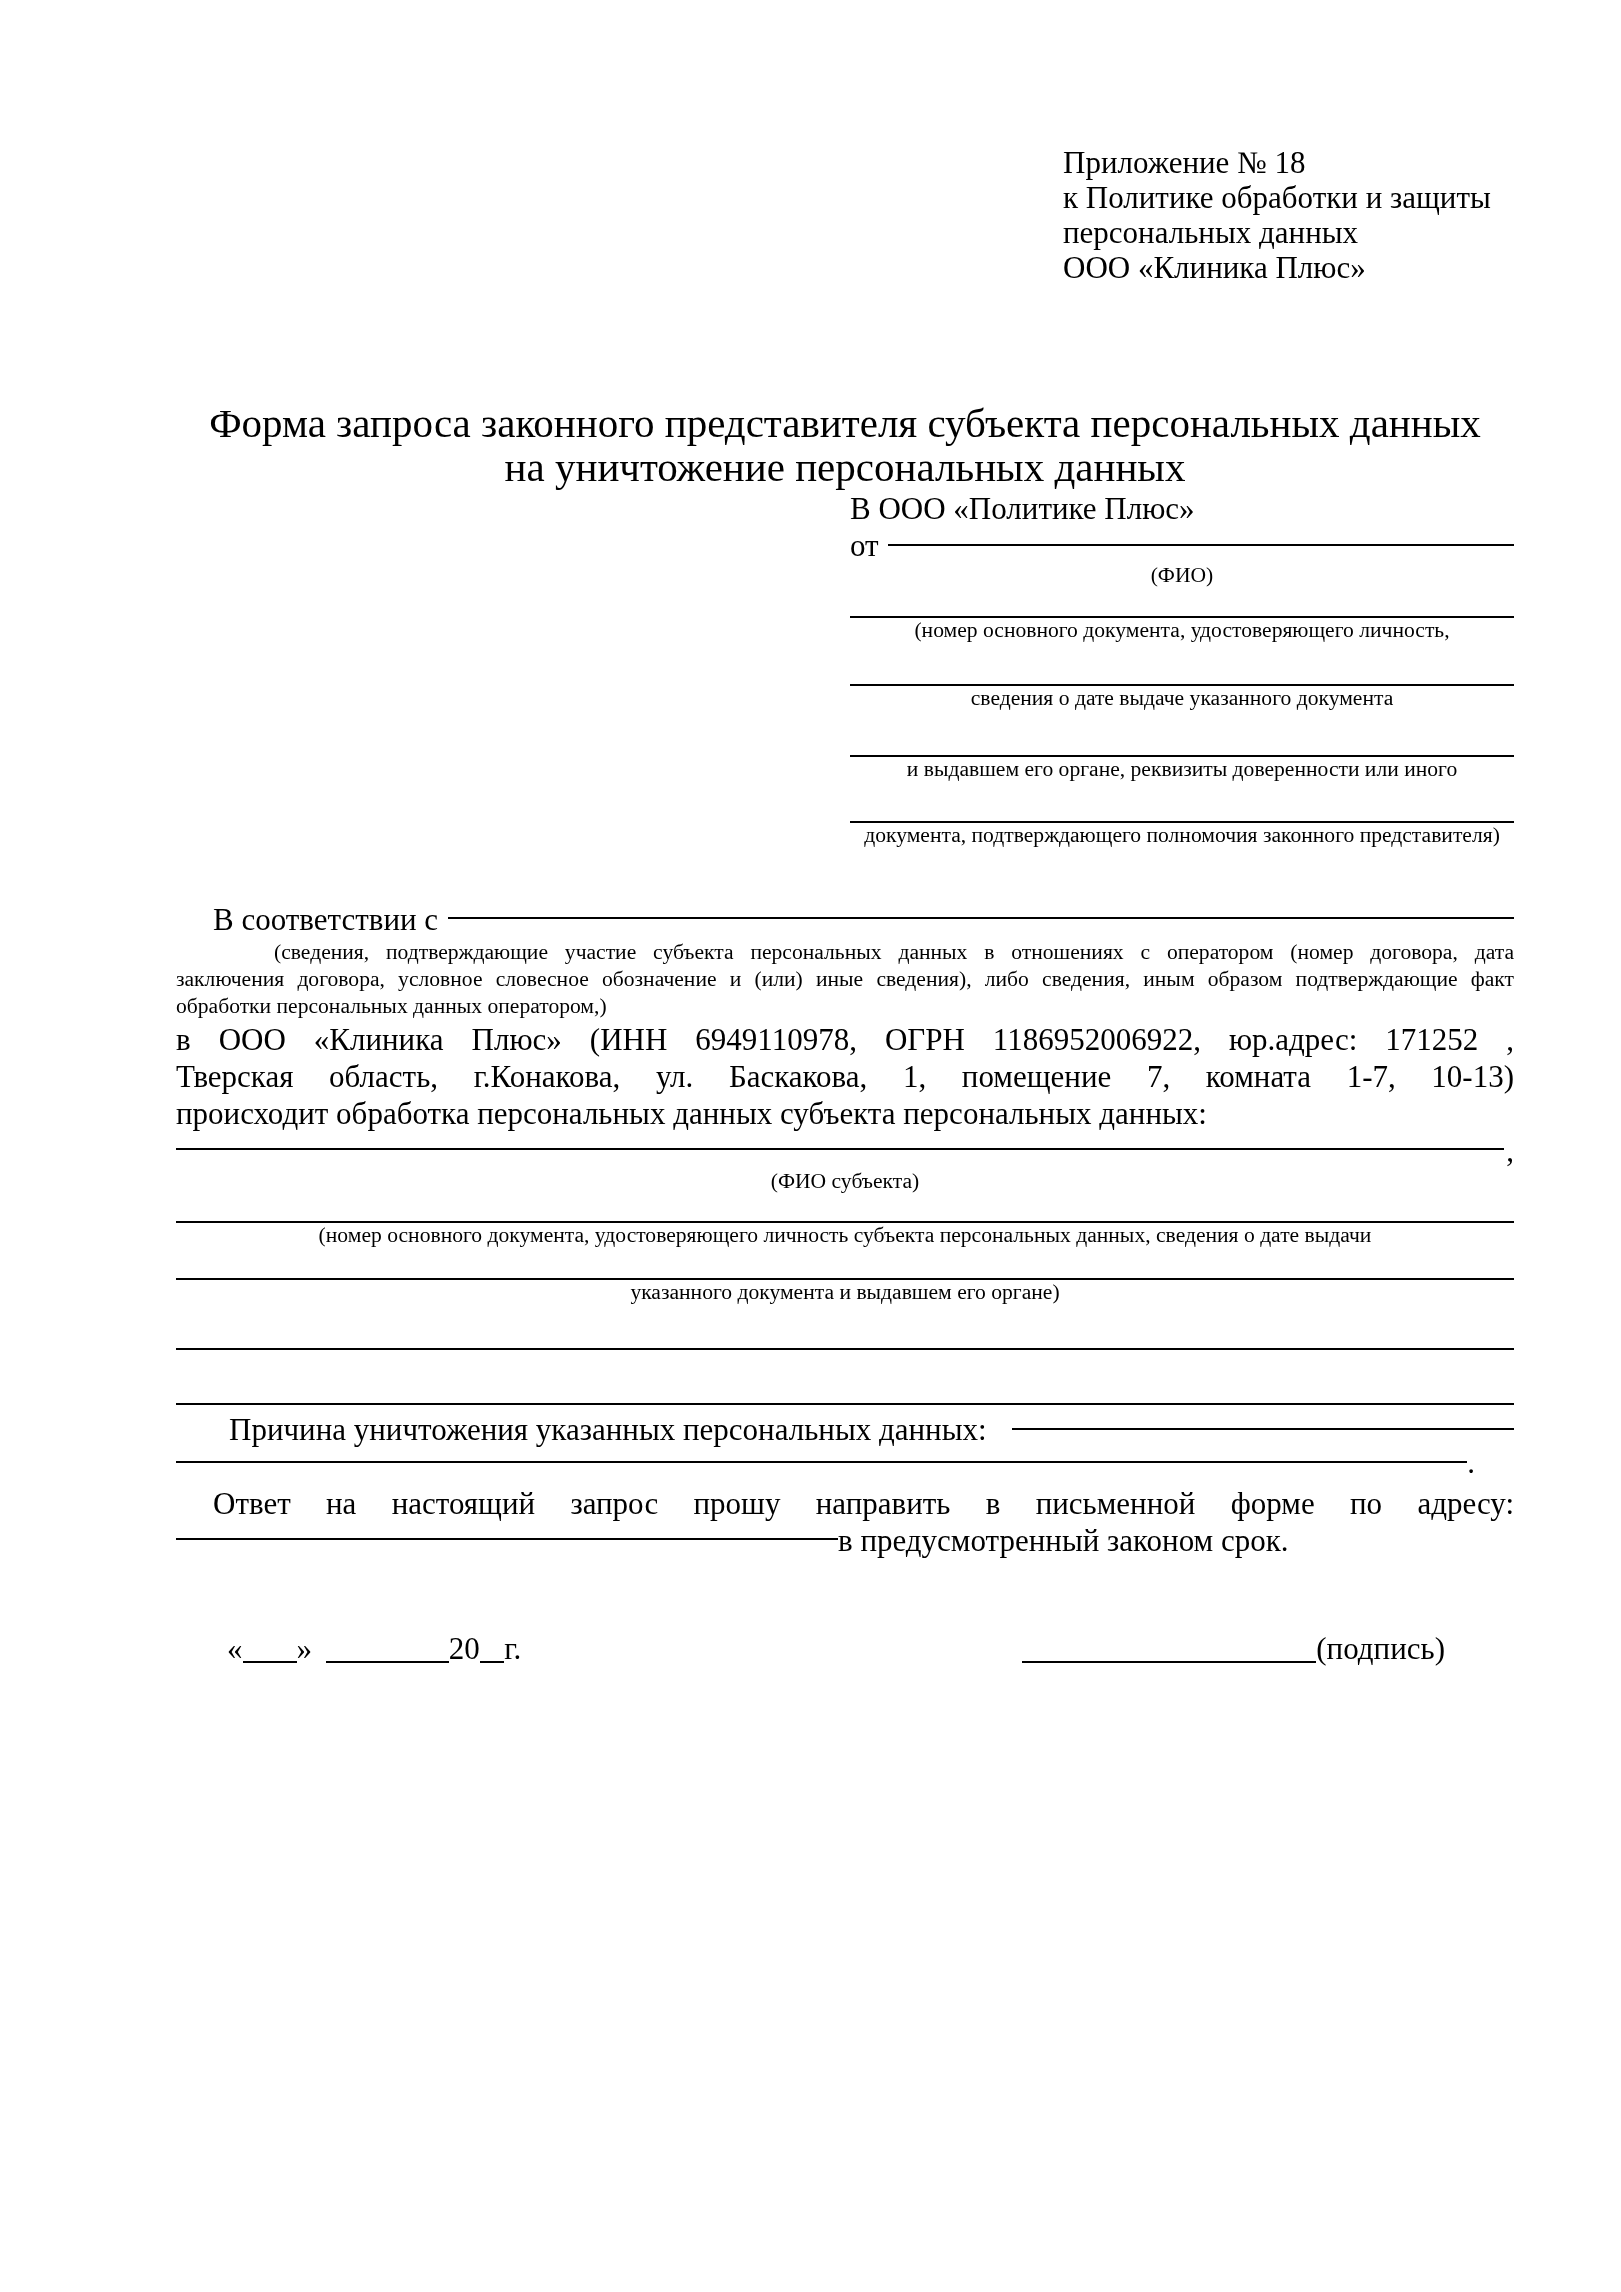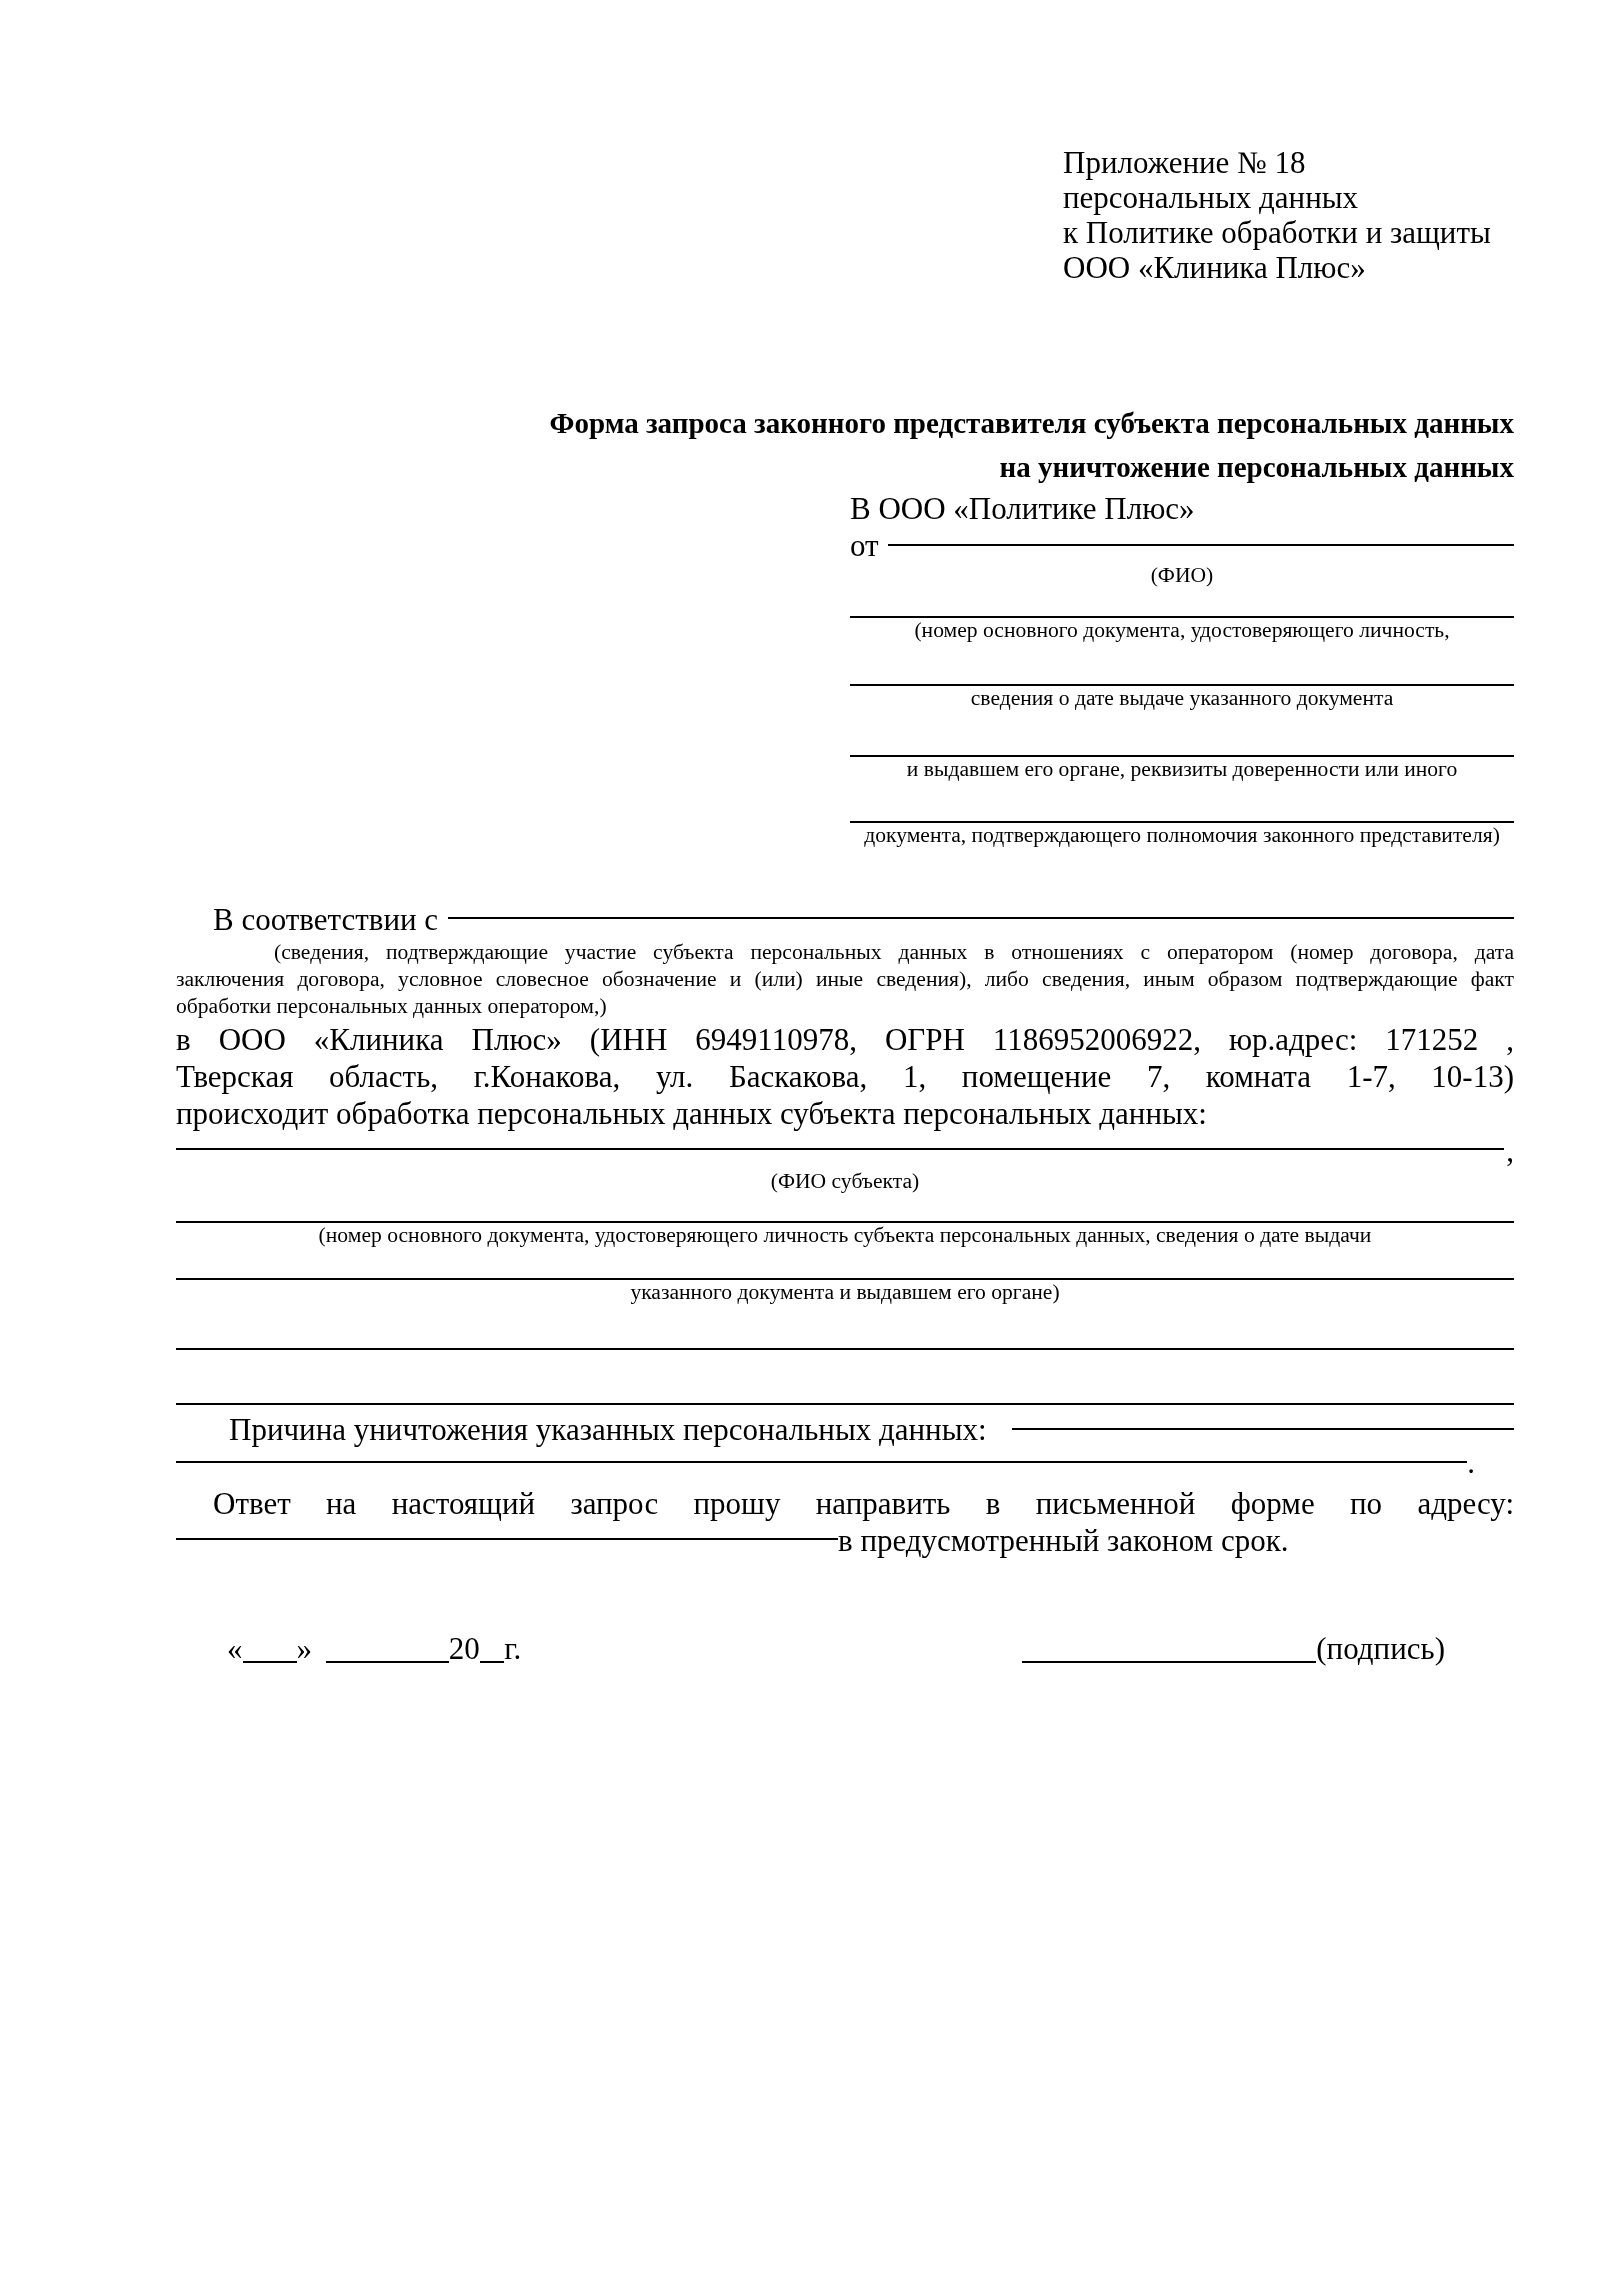--- a/index.html
+++ b/index.html
@@ -6,21 +6,21 @@
   html,body { background:#ffffff; }
   .page {
     width:1621px; height:2293px; background:#ffffff; color:#000;
     font-family:"Liberation Serif","DejaVu Serif",serif;
     font-size:31px; line-height:37px;
     padding:145px 107px 0 176px; overflow:hidden; position:relative;
   }
   
   .appendix { margin-left:887px; line-height:35px; }
   
-  .title { margin-top:116px; text-align:right; font-weight:700; font-size:29px; line-height:44px; }
+  .title { margin-top:116px; text-align:center; font-weight:400; font-size:41px; line-height:44px; }
   
   .addressee { margin-left:674px; }
   .addr-org { line-height:39px; }
   .flexrow { display:flex; align-items:center; }
   .from-row { height:35px; }
   .uline { flex:1; border-bottom:2.9px solid #000; height:2.9px; margin-bottom:2.9px; }
   .uline.gap { margin-left:9.8px; }
   .small-caption { font-size:21.6px; line-height:25.5px; text-align:center; }
   .blank { border-bottom:2.9px solid #000; }
   .b30{height:29px} .b32{height:31px} .b42{height:41px} .b44{height:43px}
@@ -52,22 +52,22 @@
   .sig-group { margin-left:auto; margin-right:69px; display:flex; align-items:flex-end; }
   .w300 { width:294px; }
 </style>
 </head>
 <body>
 
 <div class="page">
 
   <div class="appendix">
     <div>Приложение № 18</div>
+    <div>к Политике обработки и защиты</div>
     <div>персональных данных</div>
-    <div>к Политике обработки и защиты</div>
     <div>ООО «Клиника Плюс»</div>
   </div>
 
   <div class="title">
     <div>Форма запроса законного представителя субъекта персональных данных</div>
     <div>на уничтожение персональных данных</div>
   </div>
 
   <div class="addressee">
     <div class="addr-org">В ООО «Политике Плюс»</div>

